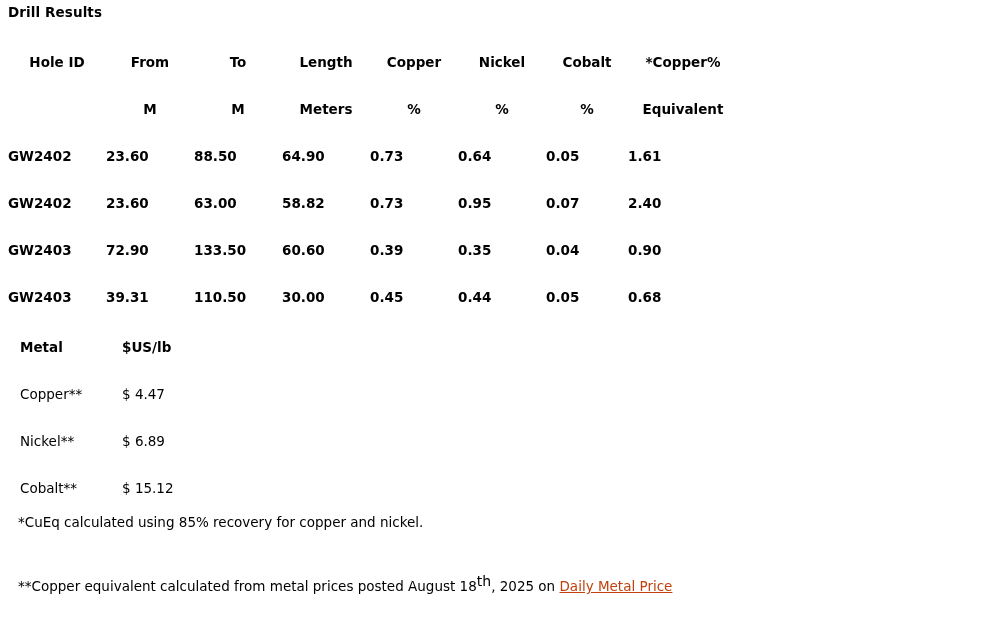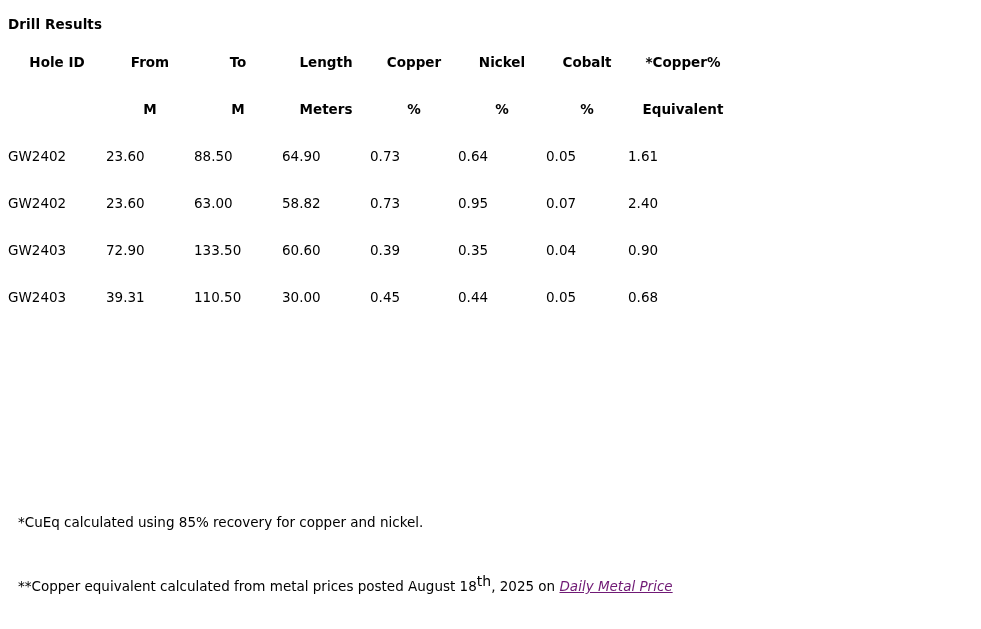--- a/index.html
+++ b/index.html
@@ -18,21 +18,21 @@
   }
   .page {
     position: relative;
     width: 981px;
     height: 629px;
     padding: 0;
   }
   .doc-title {
     position: absolute;
     left: 8px;
-    top: 16px;
+    top: 4px;
     font-weight: bold;
     font-size: 13.5px;
     letter-spacing: 0.1px;
   }
   table.drill {
     position: absolute;
     left: 8px;
     top: 38px;
     border-collapse: collapse;
     table-layout: fixed;
@@ -42,21 +42,21 @@
     margin: 0;
     font-size: 13.5px;
     vertical-align: middle;
   }
   table.drill th {
     font-weight: bold;
     height: 47px;
   }
   table.drill td {
     height: 47px;
-    font-weight: normal;
+    font-weight: bold;
   }
   table.drill .c-hole  { width: 98px; }
   table.drill .c-from  { width: 88px; }
   table.drill .c-to    { width: 88px; }
   table.drill .c-len   { width: 88px; }
   table.drill .c-cu    { width: 88px; }
   table.drill .c-ni    { width: 88px; }
   table.drill .c-co    { width: 82px; }
   table.drill .c-cueq  { width: 110px; }
 
@@ -94,23 +94,22 @@
     font-size: 13.5px;
     width: 700px;
     line-height: 17px;
   }
   .note2 sup {
     font-size: 14px;
     vertical-align: super;
     line-height: 0;
   }
   a.link {
-    color: #701a75;
+    color: #c2410c;
     text-decoration: underline;
-    font-style: italic;
   }
 </style>
 </head>
 <body>
 
 <div class="page">
 
   <div class="doc-title">Drill Results</div>
 
   <table class="drill">
@@ -173,20 +172,42 @@
         <td class="c-to">110.50</td>
         <td class="c-len">30.00</td>
         <td class="c-cu">0.45</td>
         <td class="c-ni">0.44</td>
         <td class="c-co">0.05</td>
         <td class="c-cueq">0.68</td>
       </tr>
     </tbody>
   </table>
 
+  <table class="metals">
+    <thead>
+      <tr>
+        <th class="m-name">Metal</th>
+        <th class="m-price">$US/lb</th>
+      </tr>
+    </thead>
+    <tbody>
+      <tr>
+        <td class="m-name">Copper**</td>
+        <td class="m-price">$ 4.47</td>
+      </tr>
+      <tr>
+        <td class="m-name">Nickel**</td>
+        <td class="m-price">$ 6.89</td>
+      </tr>
+      <tr>
+        <td class="m-name">Cobalt**</td>
+        <td class="m-price">$ 15.12</td>
+      </tr>
+    </tbody>
+  </table>
 
   <div class="note1">*CuEq calculated using 85% recovery for copper and nickel.</div>
 
   <div class="note2">
     <span>**Copper equivalent calculated from metal prices posted August 18</span><sup>th</sup><span>, 2025 on </span><a class="link" href="#">Daily Metal Price</a>
   </div>
 
 </div>
 
 </body></html>

